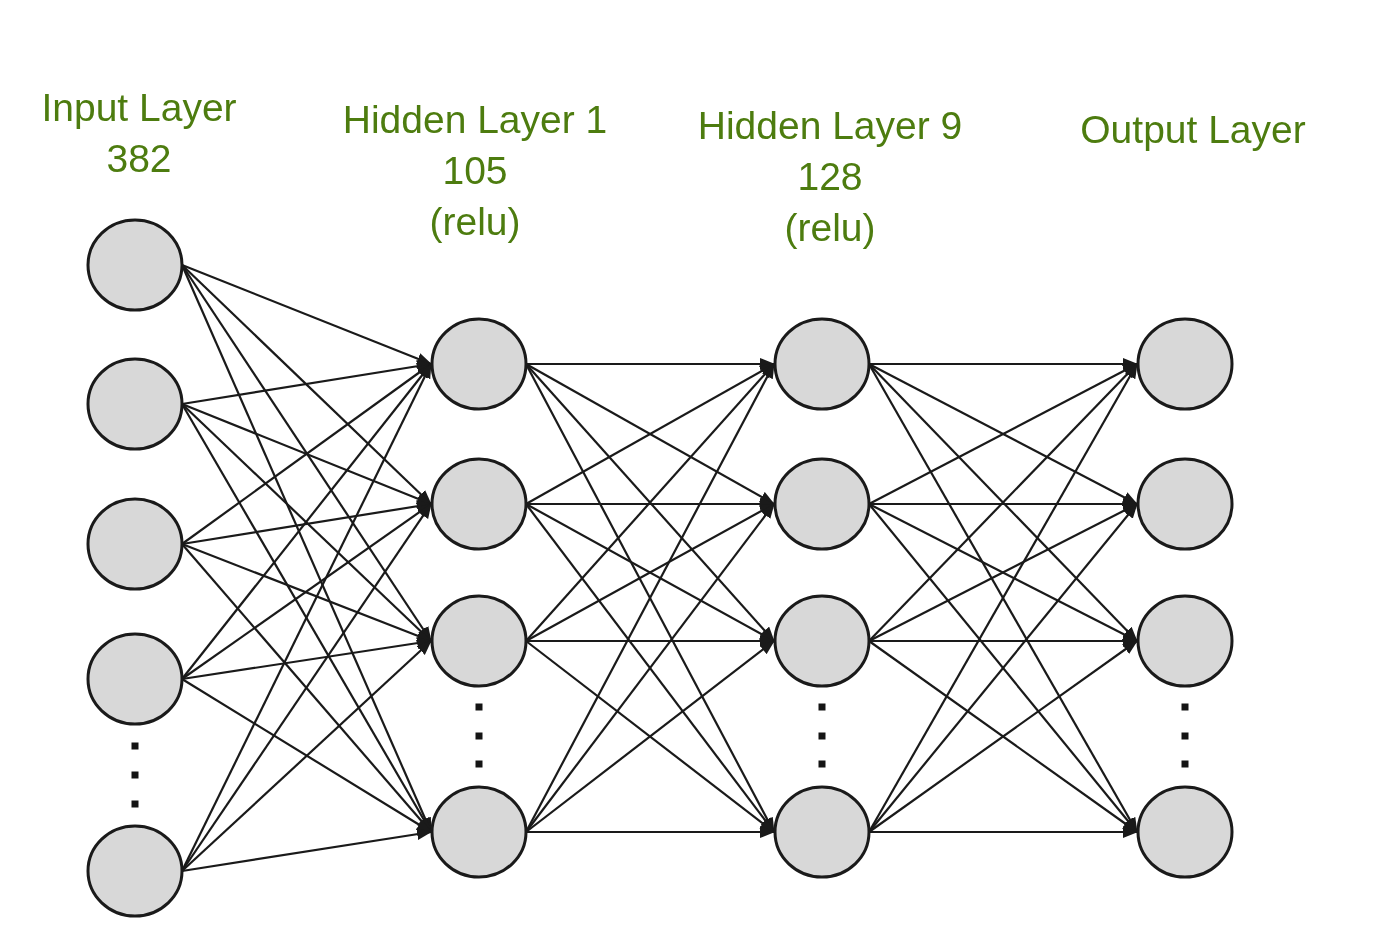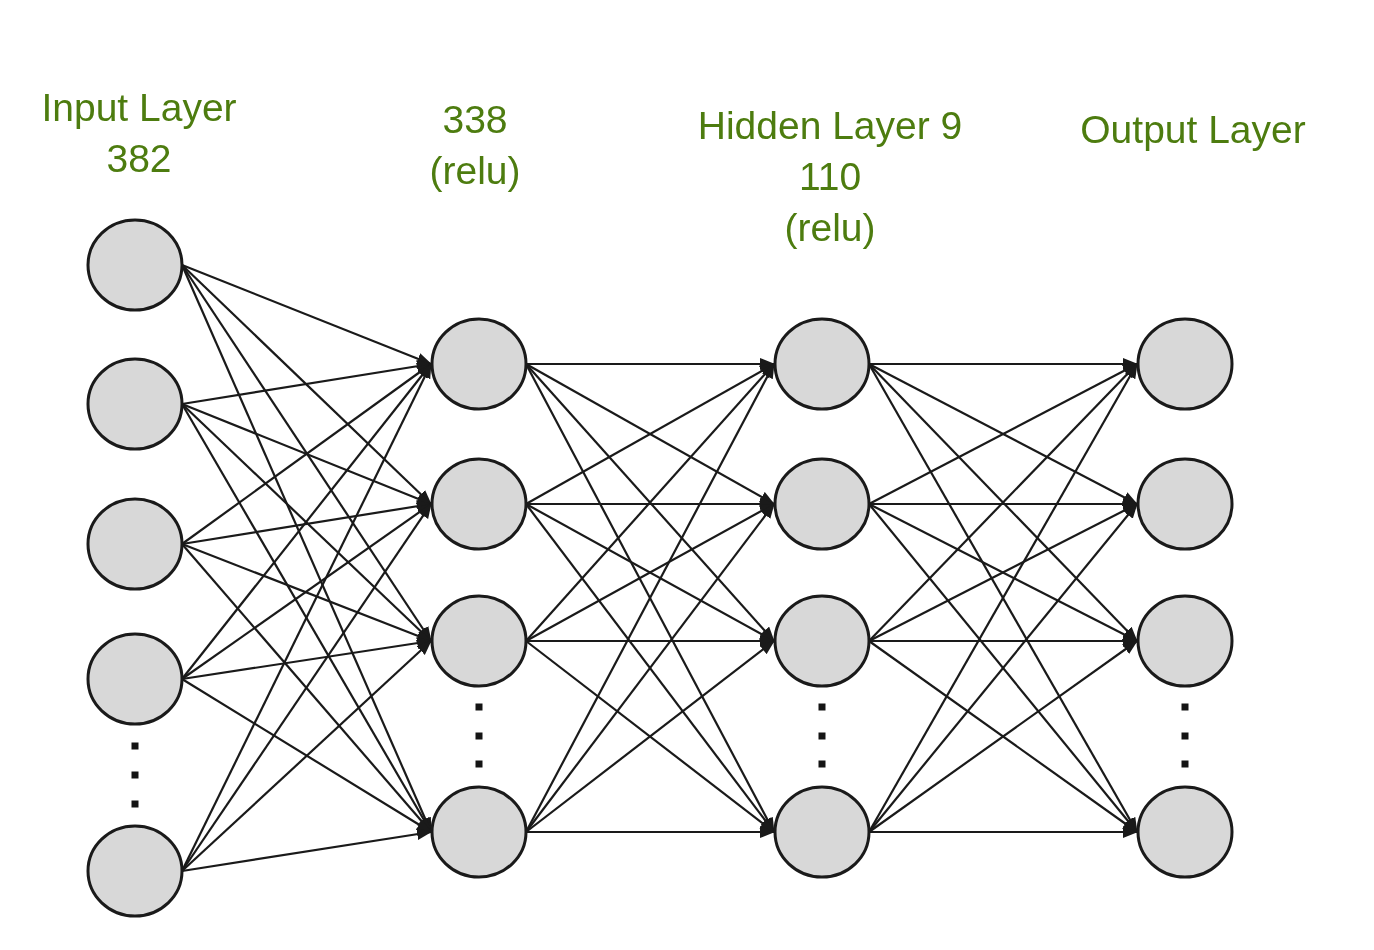--- a/index.html
+++ b/index.html
@@ -132,27 +132,28 @@
       </g>
     </svg>
 
   <div class="layer-header" style="left: 139px; top: 82px;">
     <div>Input Layer</div>
     <div>382</div>
     <div></div>
   </div>
 
   <div class="layer-header" style="left: 475px; top: 94px;">
-    <div>338</div>
+    <div>Hidden Layer 1</div>
+    <div>105</div>
     <div>(relu)</div>
   </div>
 
   <div class="layer-header" style="left: 830px; top: 100px;">
     <div>Hidden Layer 9</div>
-    <div>110</div>
+    <div>128</div>
     <div>(relu)</div>
   </div>
 
   <div class="layer-header" style="left: 1193px; top: 104px;">
     <div>Output Layer</div>
   </div>
 
 </div>
 
 </body></html>

